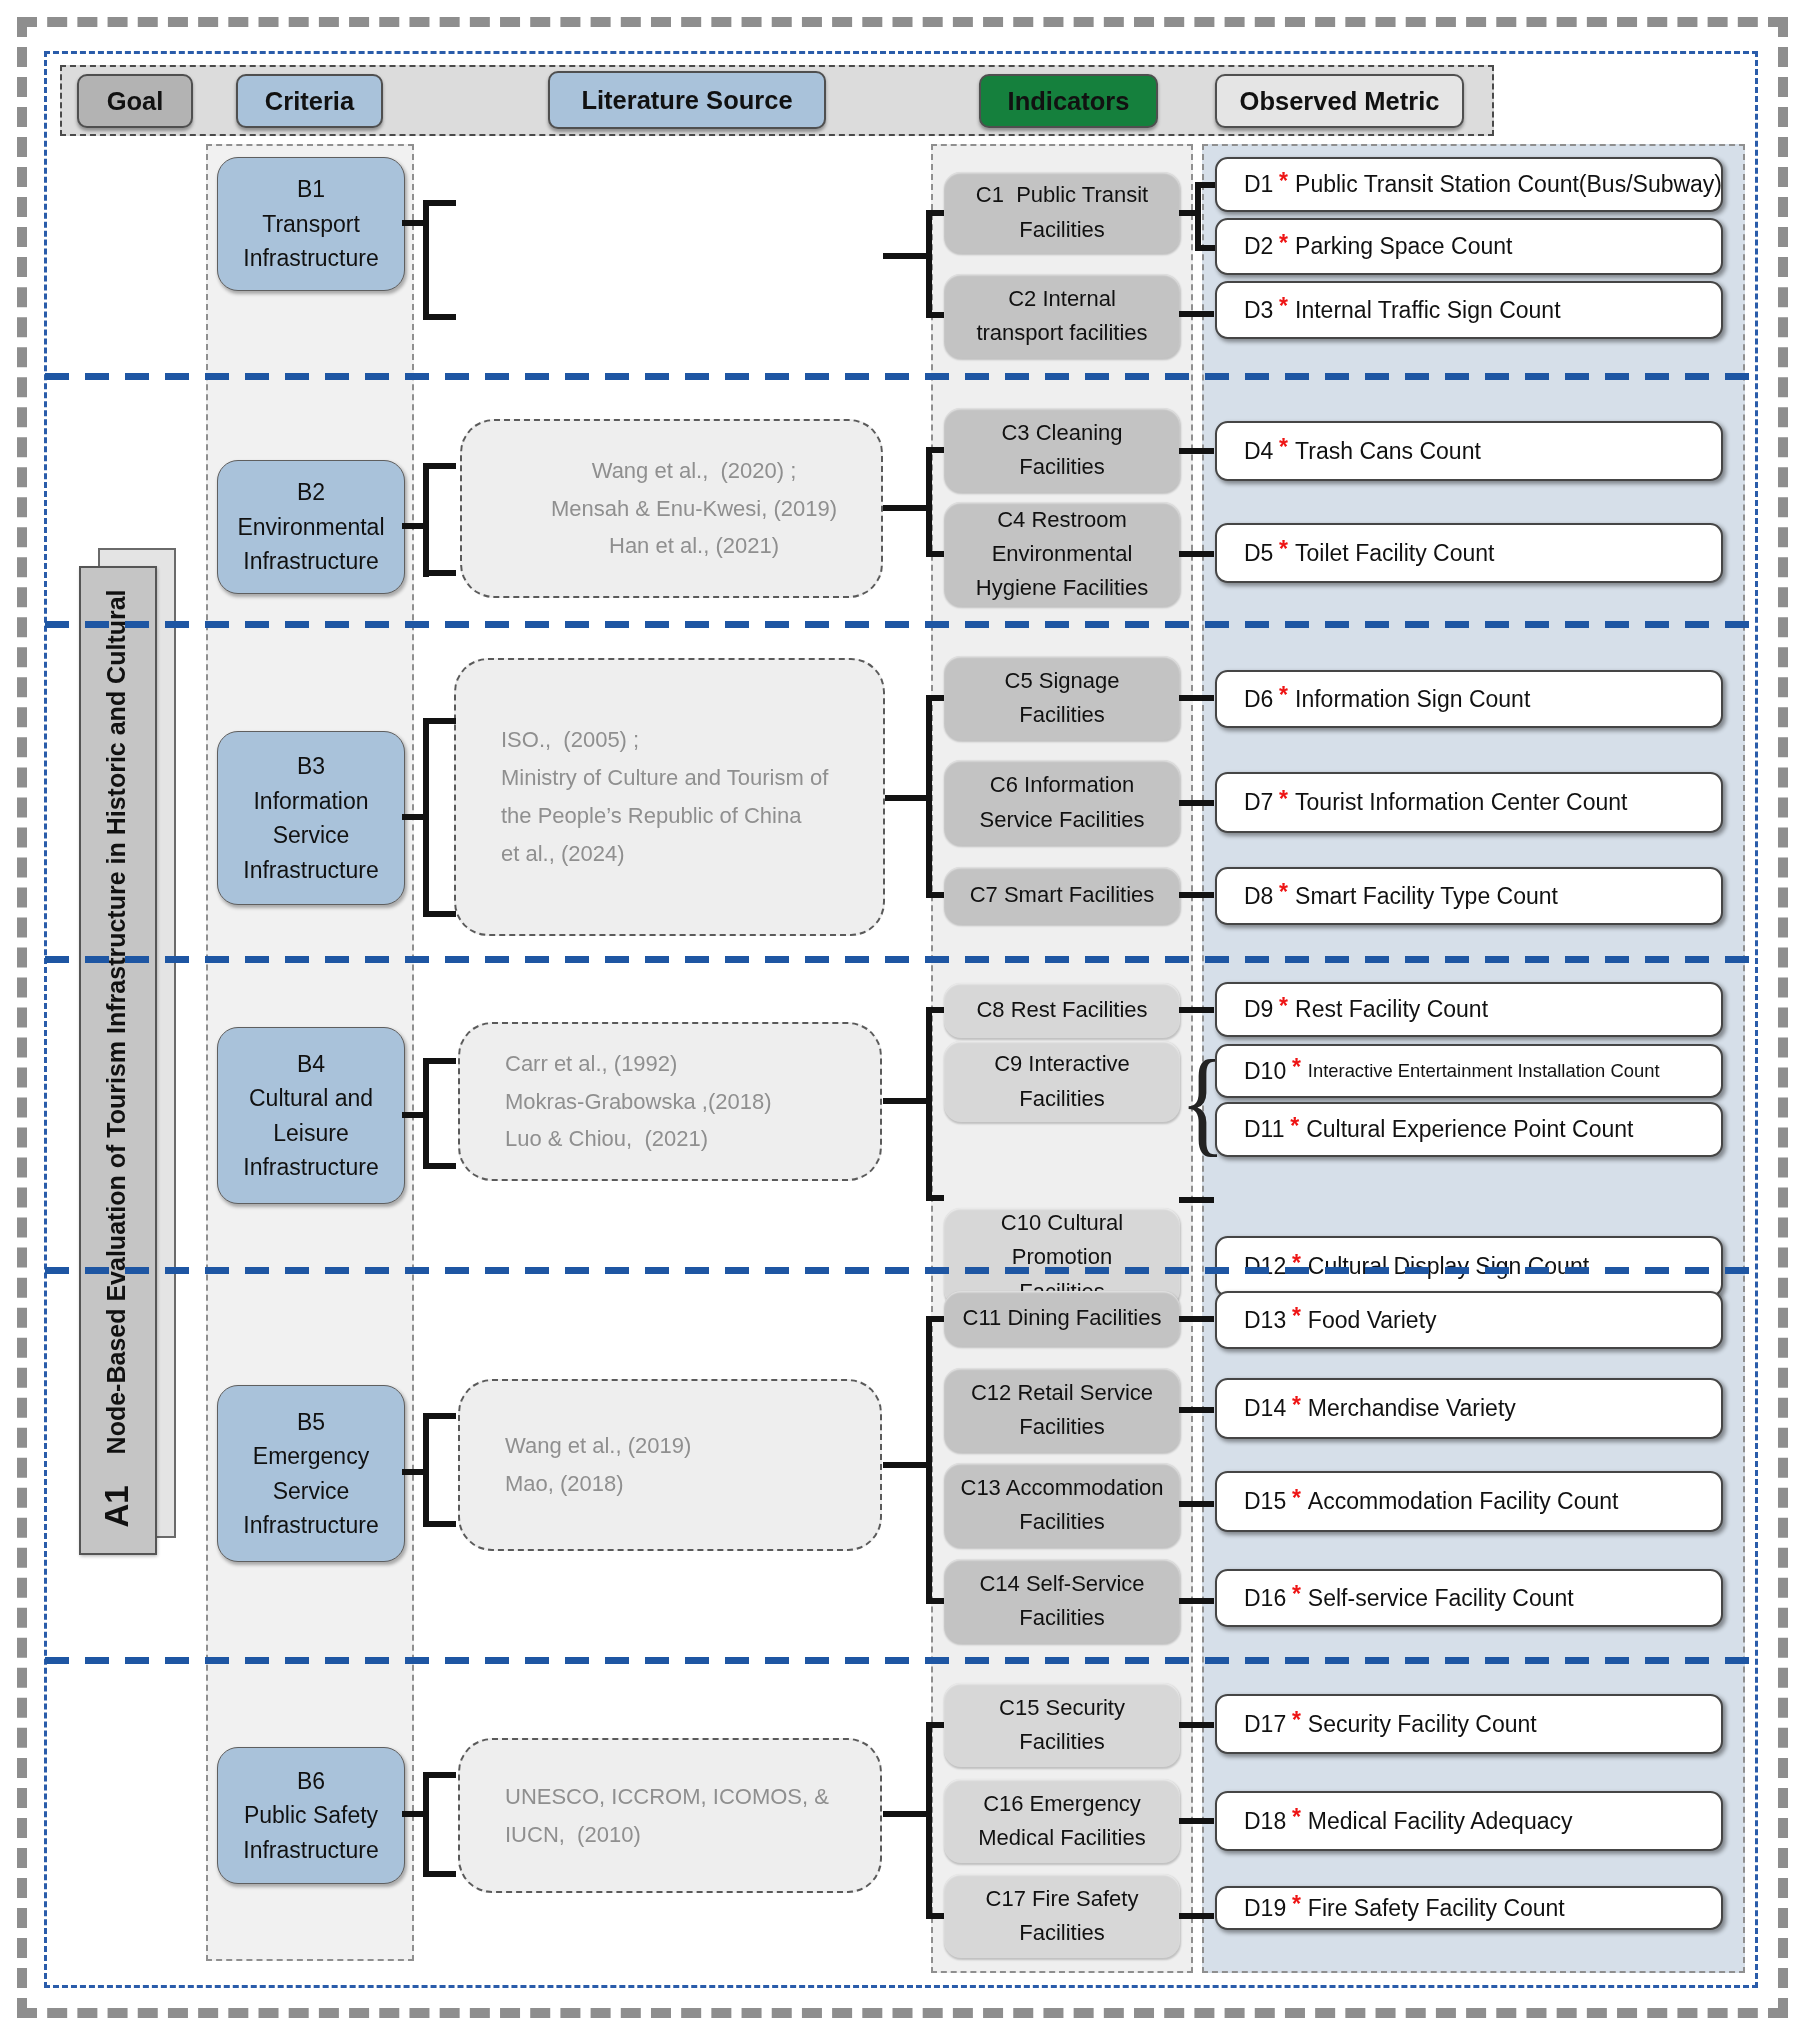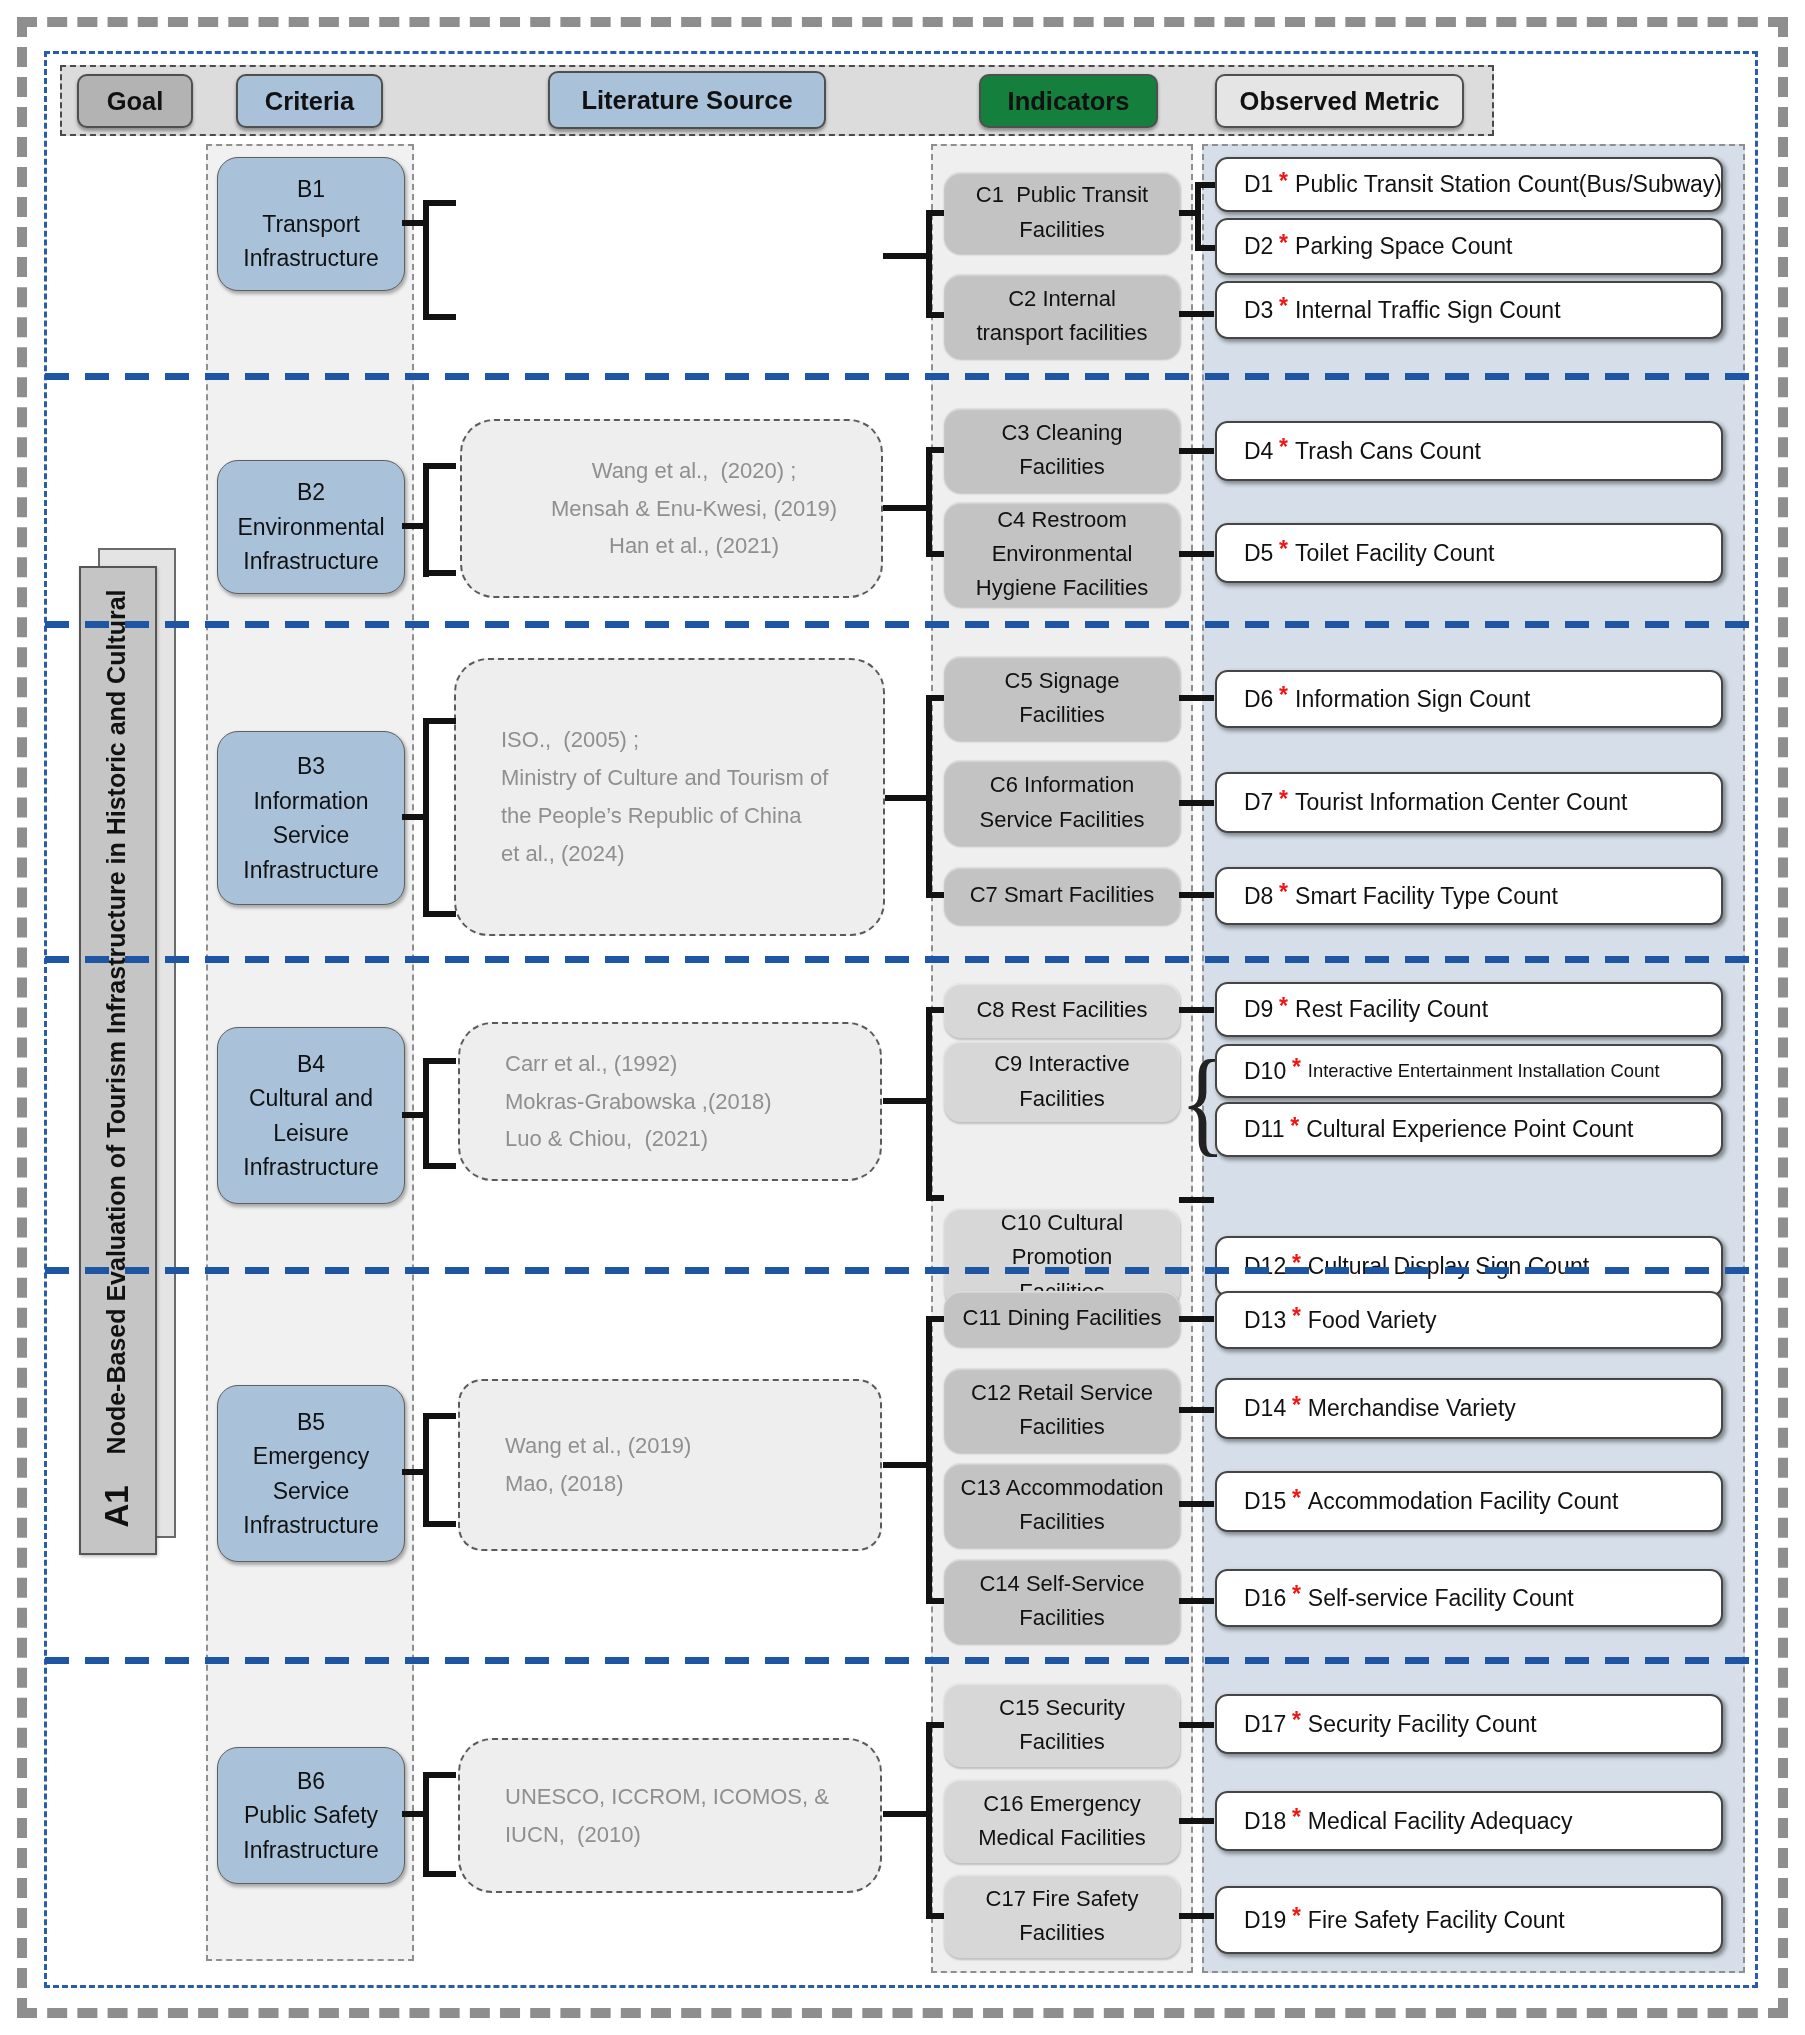--- a/index.html
+++ b/index.html
@@ -275,21 +275,21 @@
     <span class="mstar">*</span>
     <span class="mname">Cultural Display Sign Count</span>
   </div>
 
   <div class="abs critbox" style="top:1385px;height:175px;">
     <span>B5</span>
     <span>Emergency</span>
     <span>Service</span>
     <span>Infrastructure</span>
   </div>
-  <div class="abs litbox" style="left:458px;top:1379px;width:424px;height:172px;border-radius:24px;">
+  <div class="abs litbox" style="left:458px;top:1379px;width:424px;height:172px;">
     <span>Wang et al., (2019)</span>
     <span>Mao, (2018)</span>
   </div>
   <div class="line" style="left:402px;top:1469px;width:24px;height:5.7px;"></div>
   <div class="line" style="left:423px;top:1413px;width:5.7px;height:114px;"></div>
   <div class="line" style="left:423px;top:1413px;width:33px;height:5.7px;"></div>
   <div class="line" style="left:423px;top:1521px;width:33px;height:5.7px;"></div>
   <div class="line" style="left:883px;top:1462px;width:48px;height:5.7px;"></div>
   <div class="line" style="left:926px;top:1316px;width:5.7px;height:288px;"></div>
   <div class="line" style="left:926px;top:1316px;width:18.4px;height:5.7px;"></div>
@@ -373,21 +373,21 @@
   <div class="abs metbox" style="top:1694px;height:60px;">
     <span class="mcode">D17</span>
     <span class="mstar">*</span>
     <span class="mname">Security Facility Count</span>
   </div>
   <div class="abs metbox" style="top:1791px;height:60px;">
     <span class="mcode">D18</span>
     <span class="mstar">*</span>
     <span class="mname">Medical Facility Adequacy</span>
   </div>
-  <div class="abs metbox" style="top:1886px;height:68px;">
+  <div class="abs metbox" style="top:1886px;height:44px;">
     <span class="mcode">D19</span>
     <span class="mstar">*</span>
     <span class="mname">Fire Safety Facility Count</span>
   </div>
 
   <div class="sep" style="top:373px;"></div>
   <div class="sep" style="top:621px;"></div>
   <div class="sep" style="top:956px;"></div>
   <div class="sep" style="top:1267px;"></div>
   <div class="sep" style="top:1657px;"></div>

